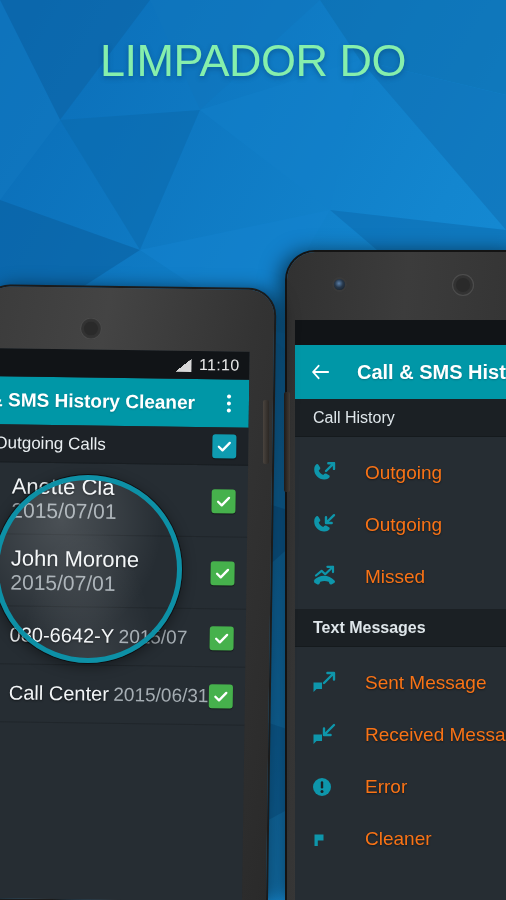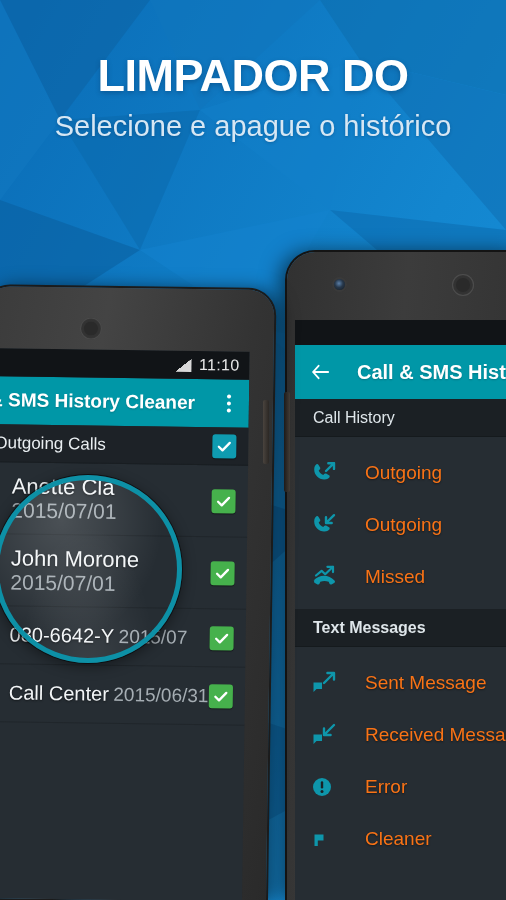--- a/index.html
+++ b/index.html
@@ -12,26 +12,26 @@
 
   
   #bg { position:absolute; inset:0; z-index:0; }
 
   
   .hero {
     position:absolute; left:0; top:0; width:506px; z-index:5;
     text-align:center;
   }
   .hero-title {
-    font-weight:bold;
+    font-weight:normal;
     font-size:45px;
     line-height:46px;
-    color:#ffffff;
+    color:#86efac;
     letter-spacing:-0.5px;
-    padding-top:53px;
+    padding-top:38px;
     text-shadow:0 2px 5px rgba(0,40,80,.35);
   }
   .hero-title span { display:block; }
   .hero-sub {
     font-size:29px;
     line-height:34px;
     color:#d6e7f4;
     padding-top:10px;
     text-shadow:0 1px 3px rgba(0,40,80,.30);
   }
@@ -250,21 +250,20 @@
     <polygon points="140,680 380,760 120,900" fill="#0d6eb2"></polygon>
     <polygon points="380,760 506,720 506,900" fill="#1189d8"></polygon>
     <polygon points="0,820 120,900 0,900" fill="#0b639f"></polygon>
   </g>
 </svg>
 
 <div class="hero">
   <div class="hero-title">
     <span>LIMPADOR DO</span>
   </div>
-  <div class="hero-sub">Selecione e apague o histórico</div>
 </div>
 
 <div class="phone" id="phone-right">
   <div class="body"></div>
   <div class="cam"></div>
   <div class="grill"></div>
   <div class="sidebtn"></div>
 
   <div class="screen">
     <div class="statusbar-r"></div>

